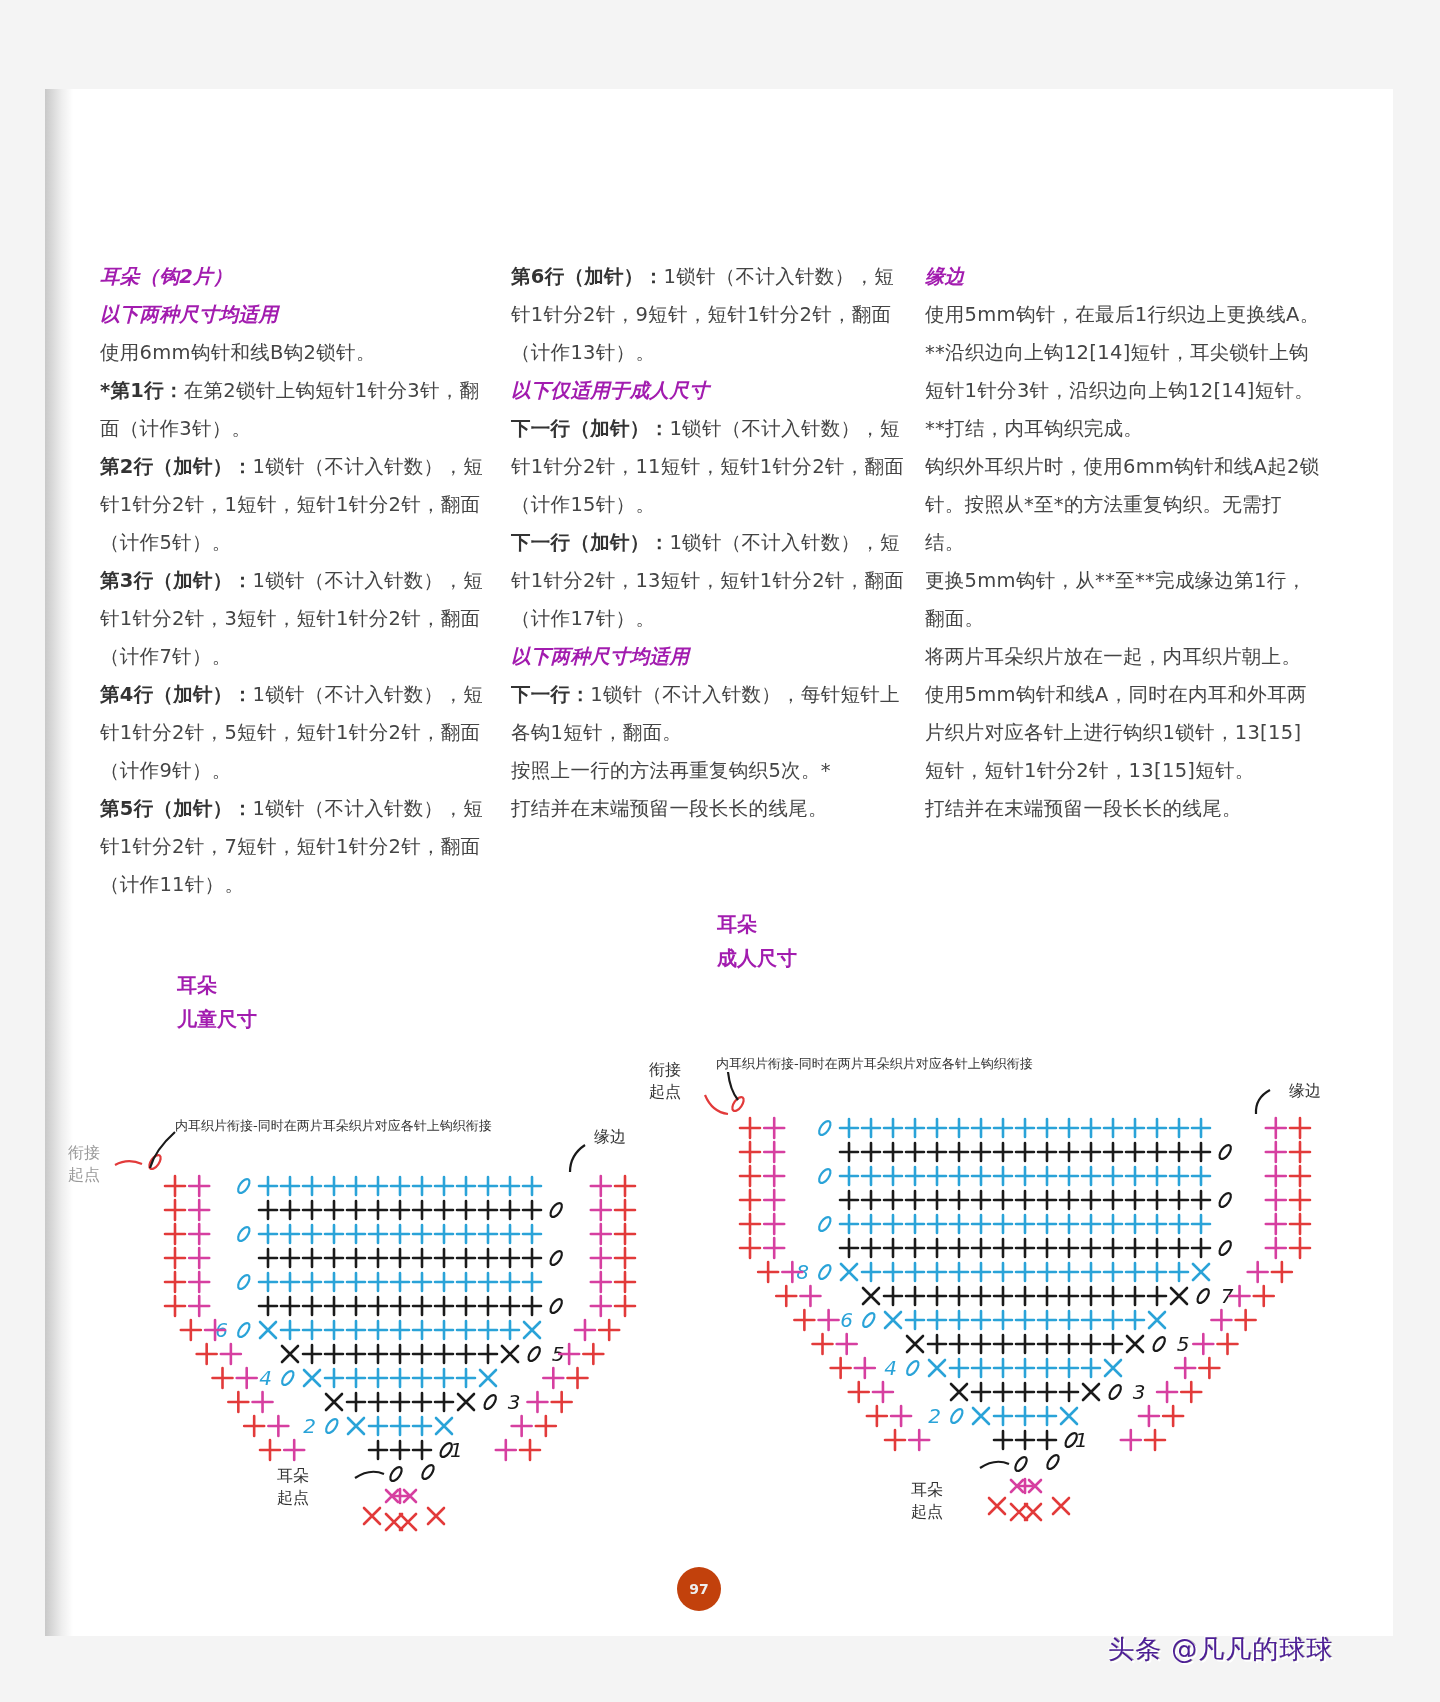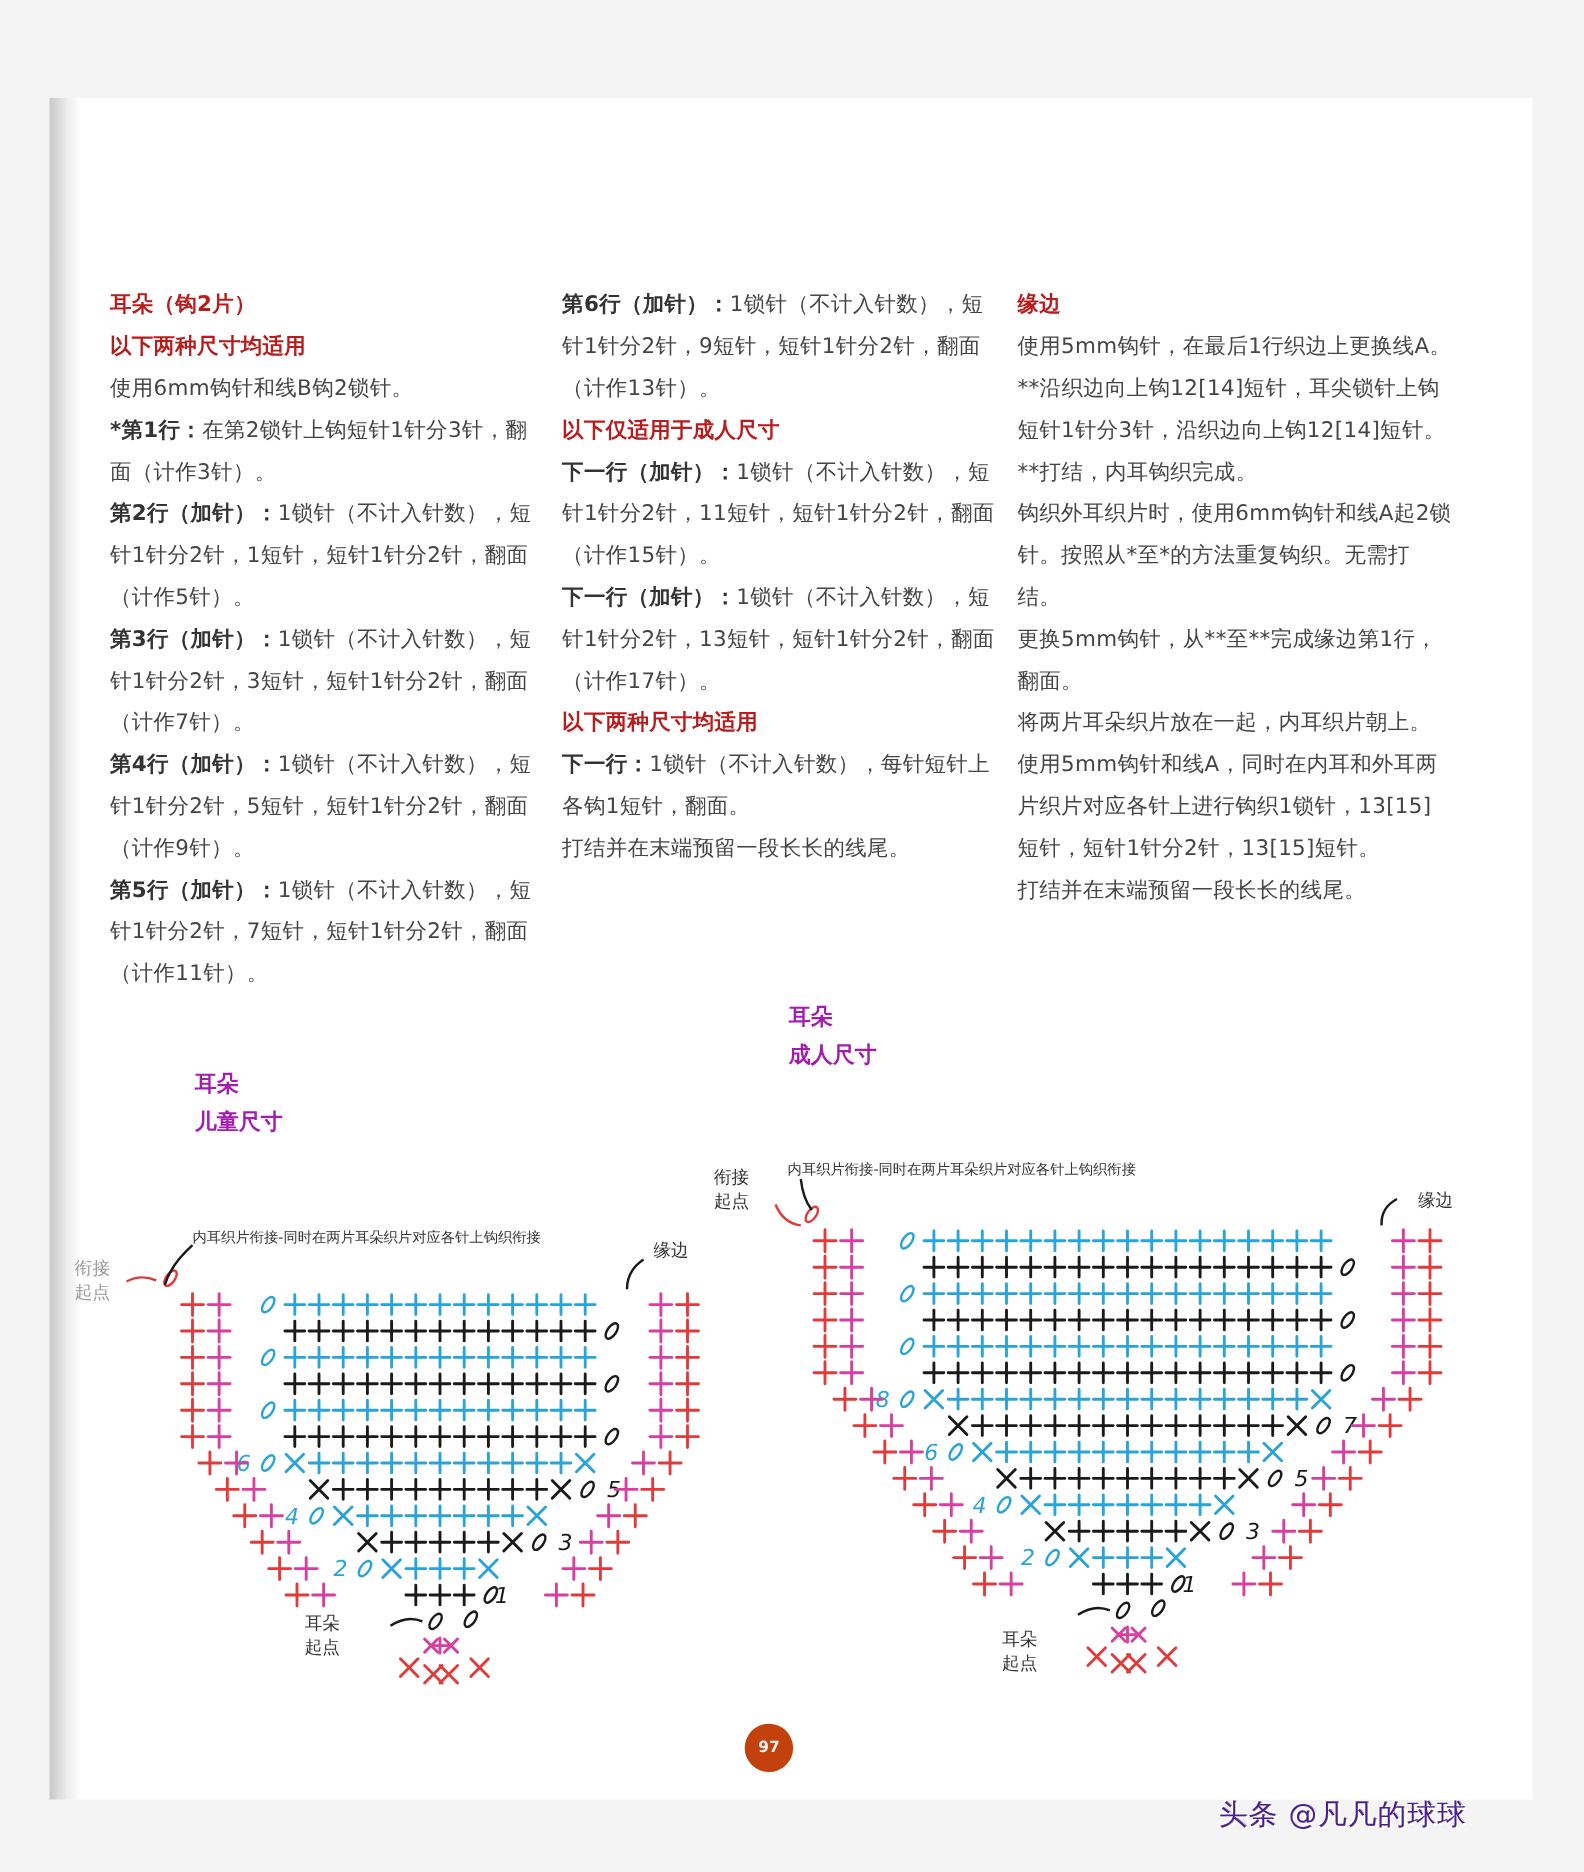--- a/index.html
+++ b/index.html
@@ -13,21 +13,21 @@
   }
   .page-shadow {
     position:absolute; left:45px; top:89px; width:28px; height:1547px;
     background:linear-gradient(to right, #c8c8c8, #eeeeee 60%, rgba(255,255,255,0));
   }
   .col { position:absolute; top:258px; width:395px; font-size:19.5px; line-height:38px; letter-spacing:0.3px; }
   .col1 { left:100px; }
   .col2 { left:511px; }
   .col3 { left:925px; }
   .col p { margin:0; }
-  .h { font-weight:bold; color:#b91c1c; }
+  .h { font-weight:bold; color:#a21caf;font-style:italic; }
   .b { font-weight:bold; color:#333; }
   .t { color:#444; }
 
   .diag-title { position:absolute; font-weight:bold; font-size:20px; line-height:34px; color:#a21caf; }
   .diag-note { position:absolute; font-size:13px; line-height:22px; color:#333;margin-top:45px; }
   .small-label { position:absolute; font-size:16px; line-height:22px; color:#333;font-family:Liberation Mono, monospace; }
   .chart { position:absolute; }
   .pagenum {
     position:absolute; left:677px; top:1567px; width:44px; height:44px; border-radius:50%;
     background:#c2410c; color:#eee; font-size:14px; font-weight:bold;
@@ -54,20 +54,21 @@
     <p class="t"><span class="b">第4行（加针）：</span>1锁针（不计入针数），短针1针分2针，5短针，短针1针分2针，翻面（计作9针）。</p>
     <p class="t"><span class="b">第5行（加针）：</span>1锁针（不计入针数），短针1针分2针，7短针，短针1针分2针，翻面（计作11针）。</p>
   </div>
 <div class="col col2" id="col2">
     <p class="t"><span class="b">第6行（加针）：</span>1锁针（不计入针数），短针1针分2针，9短针，短针1针分2针，翻面（计作13针）。</p>
     <p class="h">以下仅适用于成人尺寸</p>
     <p class="t"><span class="b">下一行（加针）：</span>1锁针（不计入针数），短针1针分2针，11短针，短针1针分2针，翻面（计作15针）。</p>
     <p class="t"><span class="b">下一行（加针）：</span>1锁针（不计入针数），短针1针分2针，13短针，短针1针分2针，翻面（计作17针）。</p>
     <p class="h">以下两种尺寸均适用</p>
     <p class="t"><span class="b">下一行：</span>1锁针（不计入针数），每针短针上各钩1短针，翻面。</p>
+    <p class="t">按照上一行的方法再重复钩织5次。*</p>
     <p class="t">打结并在末端预留一段长长的线尾。</p>
   </div>
 <div class="col col3" id="col3">
     <p class="h">缘边</p>
     <p class="t">使用5mm钩针，在最后1行织边上更换线A。**沿织边向上钩12[14]短针，耳尖锁针上钩短针1针分3针，沿织边向上钩12[14]短针。**打结，内耳钩织完成。</p>
     <p class="t">钩织外耳织片时，使用6mm钩针和线A起2锁针。按照从*至*的方法重复钩织。无需打结。</p>
     <p class="t">更换5mm钩针，从**至**完成缘边第1行，翻面。</p>
     <p class="t">将两片耳朵织片放在一起，内耳织片朝上。使用5mm钩针和线A，同时在内耳和外耳两片织片对应各针上进行钩织1锁针，13[15]短针，短针1针分2针，13[15]短针。</p>
     <p class="t">打结并在末端预留一段长长的线尾。</p>
   </div>

